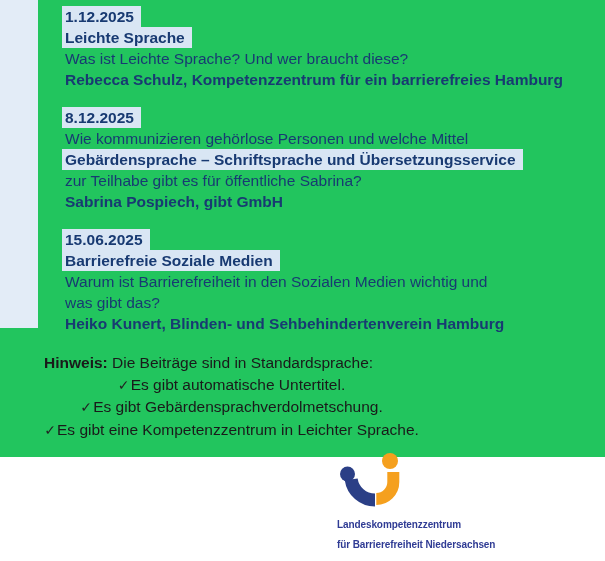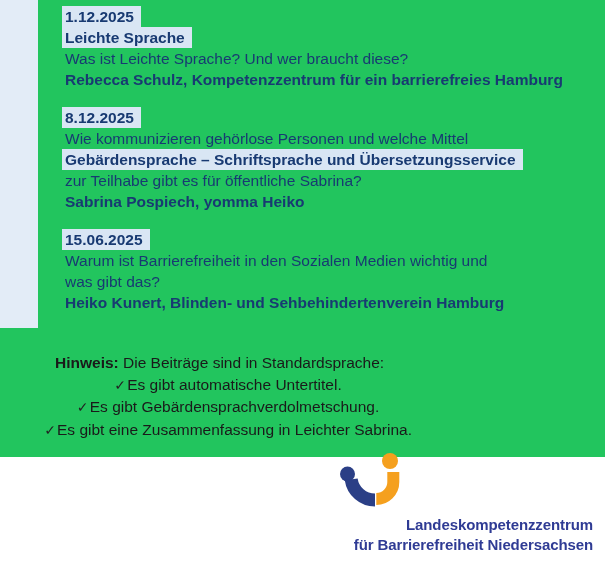--- a/index.html
+++ b/index.html
@@ -42,44 +42,43 @@
   }
   .speaker { font-weight: bold; }
   
   .notice {
     position: absolute;
     left: 43px; top: 352px;
     color: #1a1a1a;
     font-size: 15.5px;
     line-height: 21.5px;
   }
-  .notice-head { margin-left: 12px; }
+  .notice-head { margin-left: 1px; }
   .notice-item { white-space: nowrap; text-align: center; }
   .check {
     display: inline-block;
     width: 14px;
     color: #222222;
     font-size: 14px;
   }
   
   .logo {
     position: absolute;
     left: 333px; top: 450px;
     width: 260px;
   }
   .logo svg { display: block; }
   .logo-text {
     margin: 5px 0 0 4px;
     font-weight: bold;
-    font-size: 15px;
+    font-size: 10px;
     line-height: 19.5px;
     color: #2f3b94;
     letter-spacing: -0.1px;
     white-space: nowrap;
-    text-align: right;
   }
 </style>
 </head>
 <body>
 
 <div class="page">
 
   <div class="leftbar"></div>
 
   <div class="events">
@@ -89,37 +88,38 @@
       <div class="line"><span class="hl">Leichte Sprache</span></div>
       <div class="line">Was ist Leichte Sprache? Und wer braucht diese?</div>
       <div class="line speaker">Rebecca Schulz, Kompetenzzentrum für ein barrierefreies Hamburg</div>
     </section>
 
     <section class="event">
       <div class="line"><span class="hl">8.12.2025</span></div>
       <div class="line">Wie kommunizieren gehörlose Personen und welche Mittel</div>
       <div class="line"><span class="hl">Gebärdensprache – Schriftsprache und Übersetzungsservice</span></div>
       <div class="line">zur Teilhabe gibt es für öffentliche Sabrina?</div>
-      <div class="line speaker">Sabrina Pospiech, yomma Heiko</div>
+      <div class="line speaker">Sabrina Pospiech, gibt GmbH</div>
     </section>
 
     <section class="event">
       <div class="line"><span class="hl">15.06.2025</span></div>
+      <div class="line"><span class="hl">Barrierefreie Soziale Medien</span></div>
       <div class="line">Warum ist Barrierefreiheit in den Sozialen Medien wichtig und</div>
       <div class="line">was gibt das?</div>
       <div class="line speaker">Heiko Kunert, Blinden- und Sehbehindertenverein Hamburg</div>
     </section>
 
   </div>
 
   <div class="notice">
     <div class="notice-head"><span class="bold">Hinweis:</span><span> Die Beiträge sind in Standardsprache:</span></div>
     <div class="notice-item"><span class="check">✓</span><span>Es gibt automatische Untertitel.</span></div>
     <div class="notice-item"><span class="check">✓</span><span>Es gibt Gebärdensprachverdolmetschung.</span></div>
-    <div class="notice-item"><span class="check">✓</span><span>Es gibt eine Zusammenfassung in Leichter Sabrina.</span></div>
+    <div class="notice-item"><span class="check">✓</span><span>Es gibt eine Kompetenzzentrum in Leichter Sprache.</span></div>
   </div>
 
   <div class="logo">
     <svg width="72" height="60" viewBox="0 0 72 60" aria-hidden="true">
 
       <circle cx="14.5" cy="24" r="7.5" fill="#2b3f86"></circle>
       <path d="M 18.2 29.3 A 24 24 0 0 0 42 50" fill="none" stroke="#2b3f86" stroke-width="13"></path>
 
       <circle cx="57" cy="11" r="8" fill="#f5a01e"></circle>
       <path d="M 60.3 22 L 60.3 32 A 17 17 0 0 1 43.3 49" fill="none" stroke="#f5a01e" stroke-width="12"></path>

